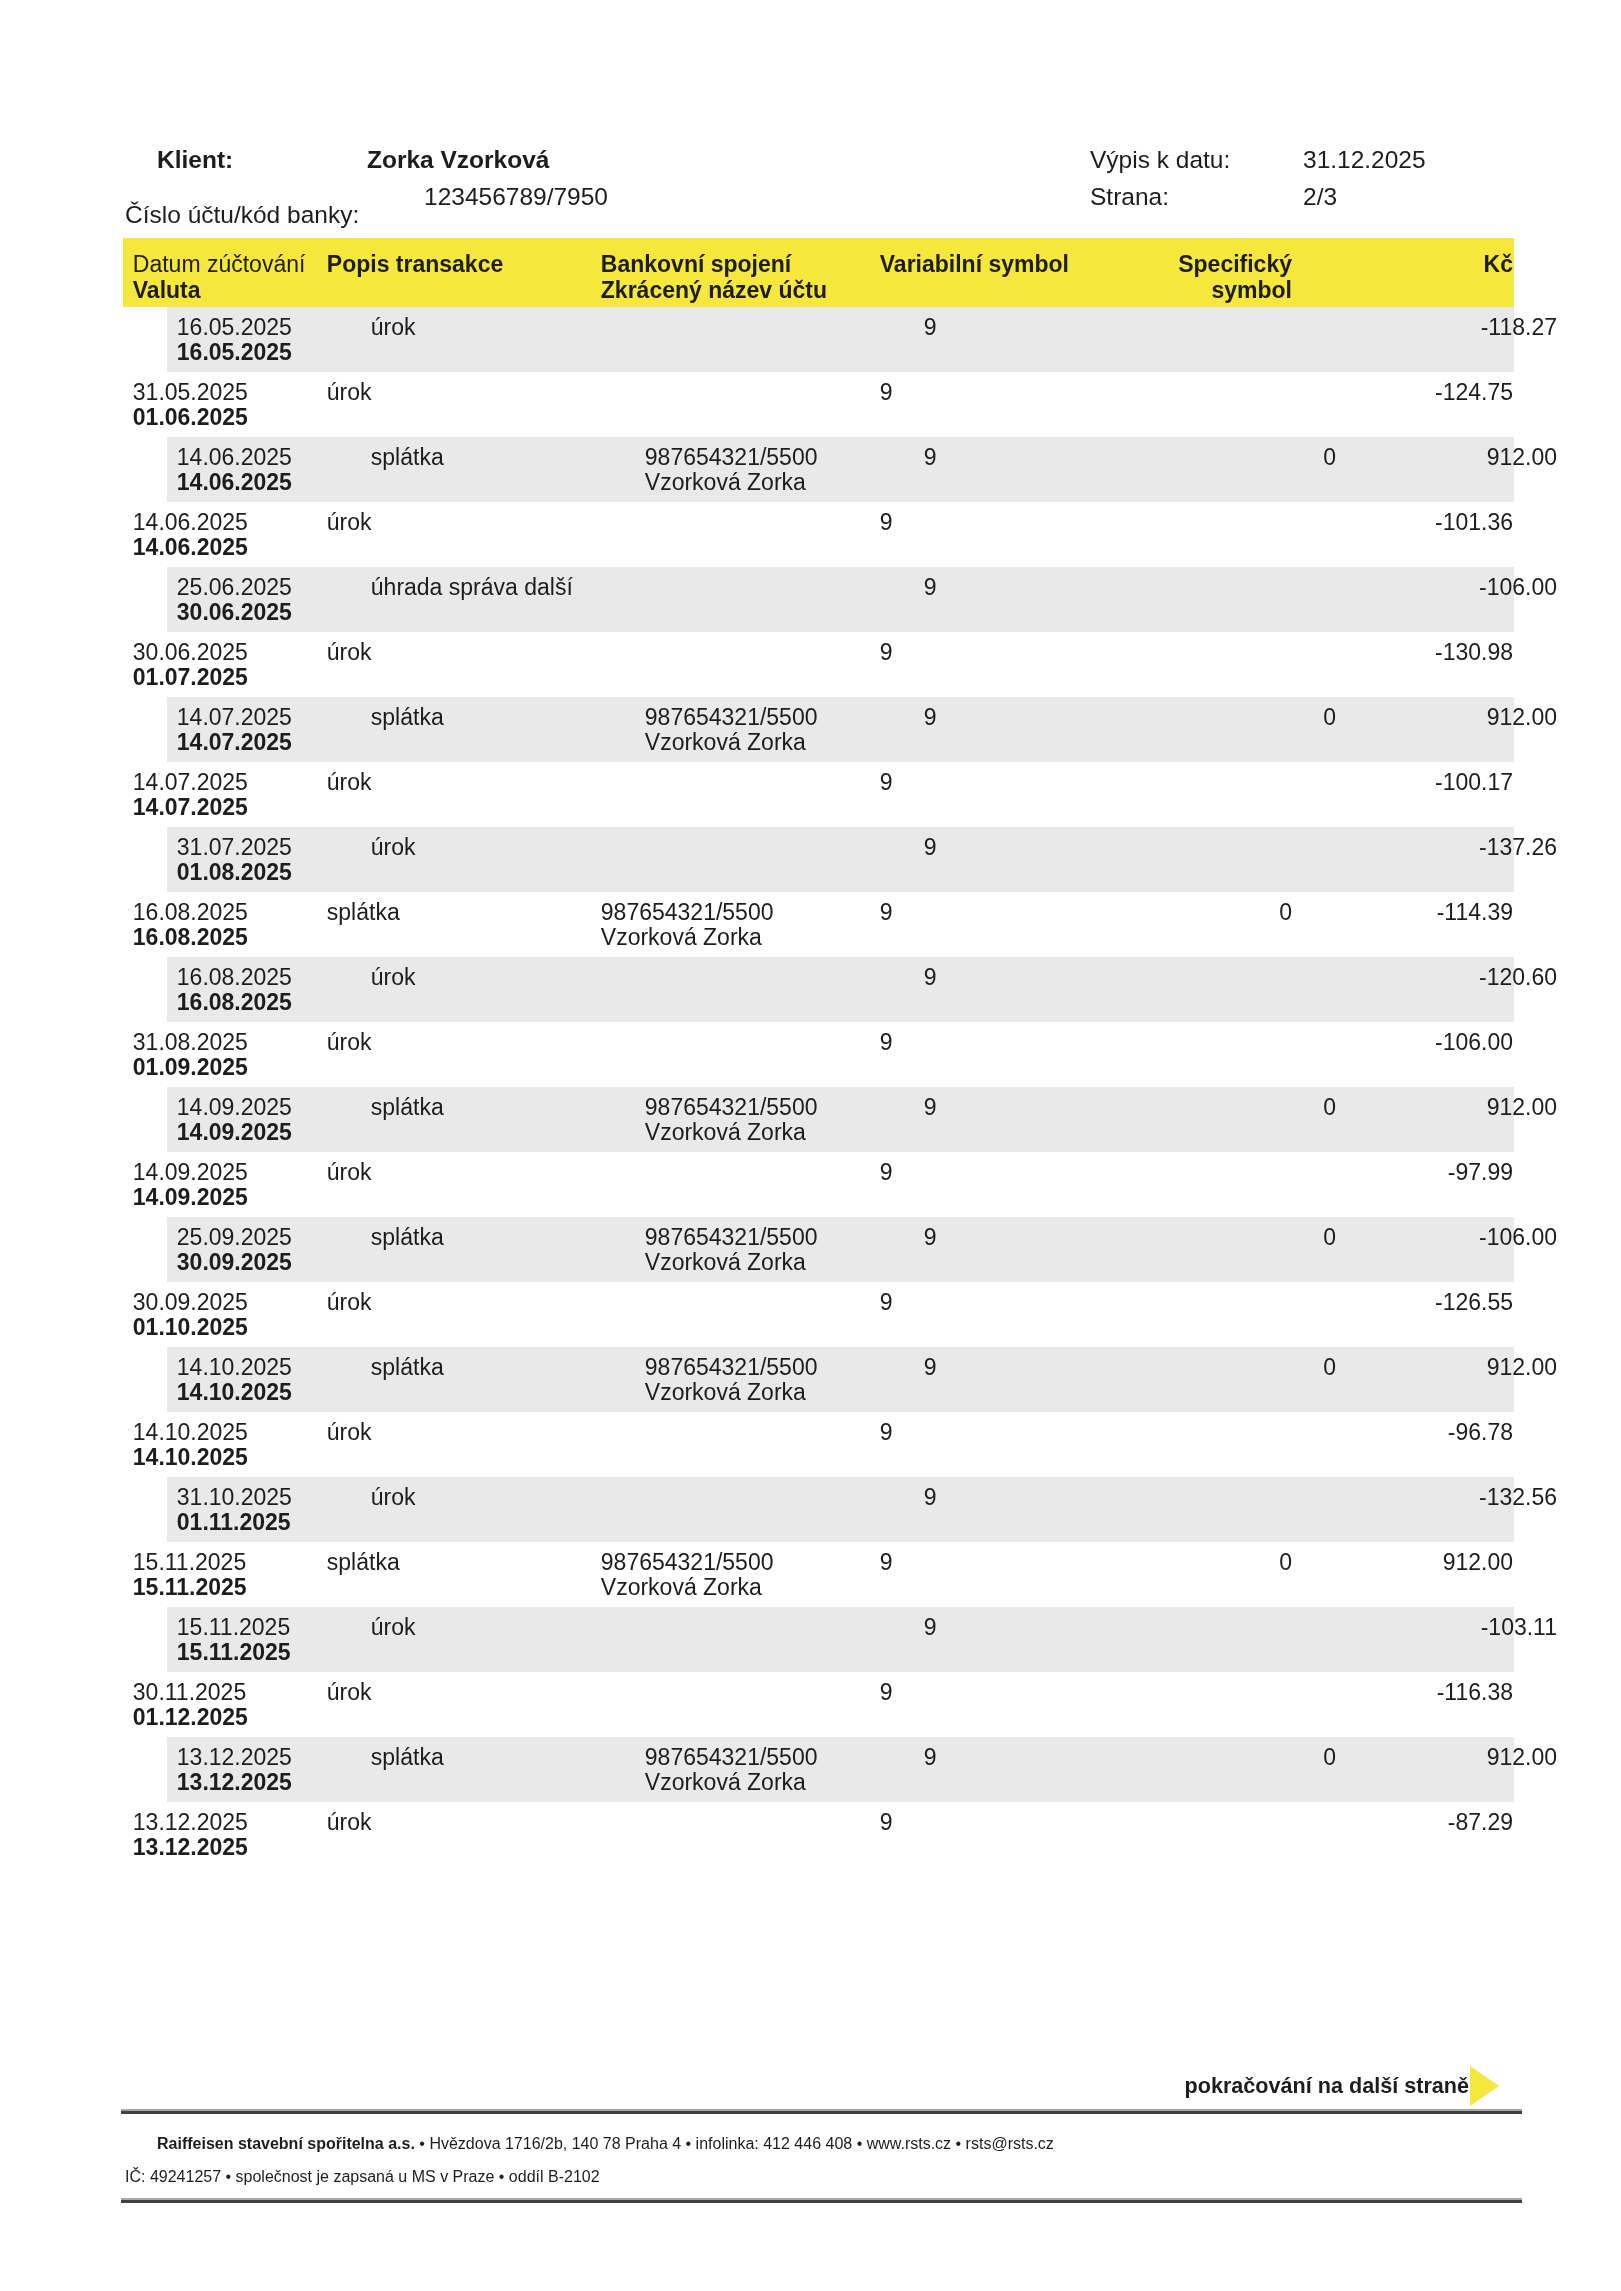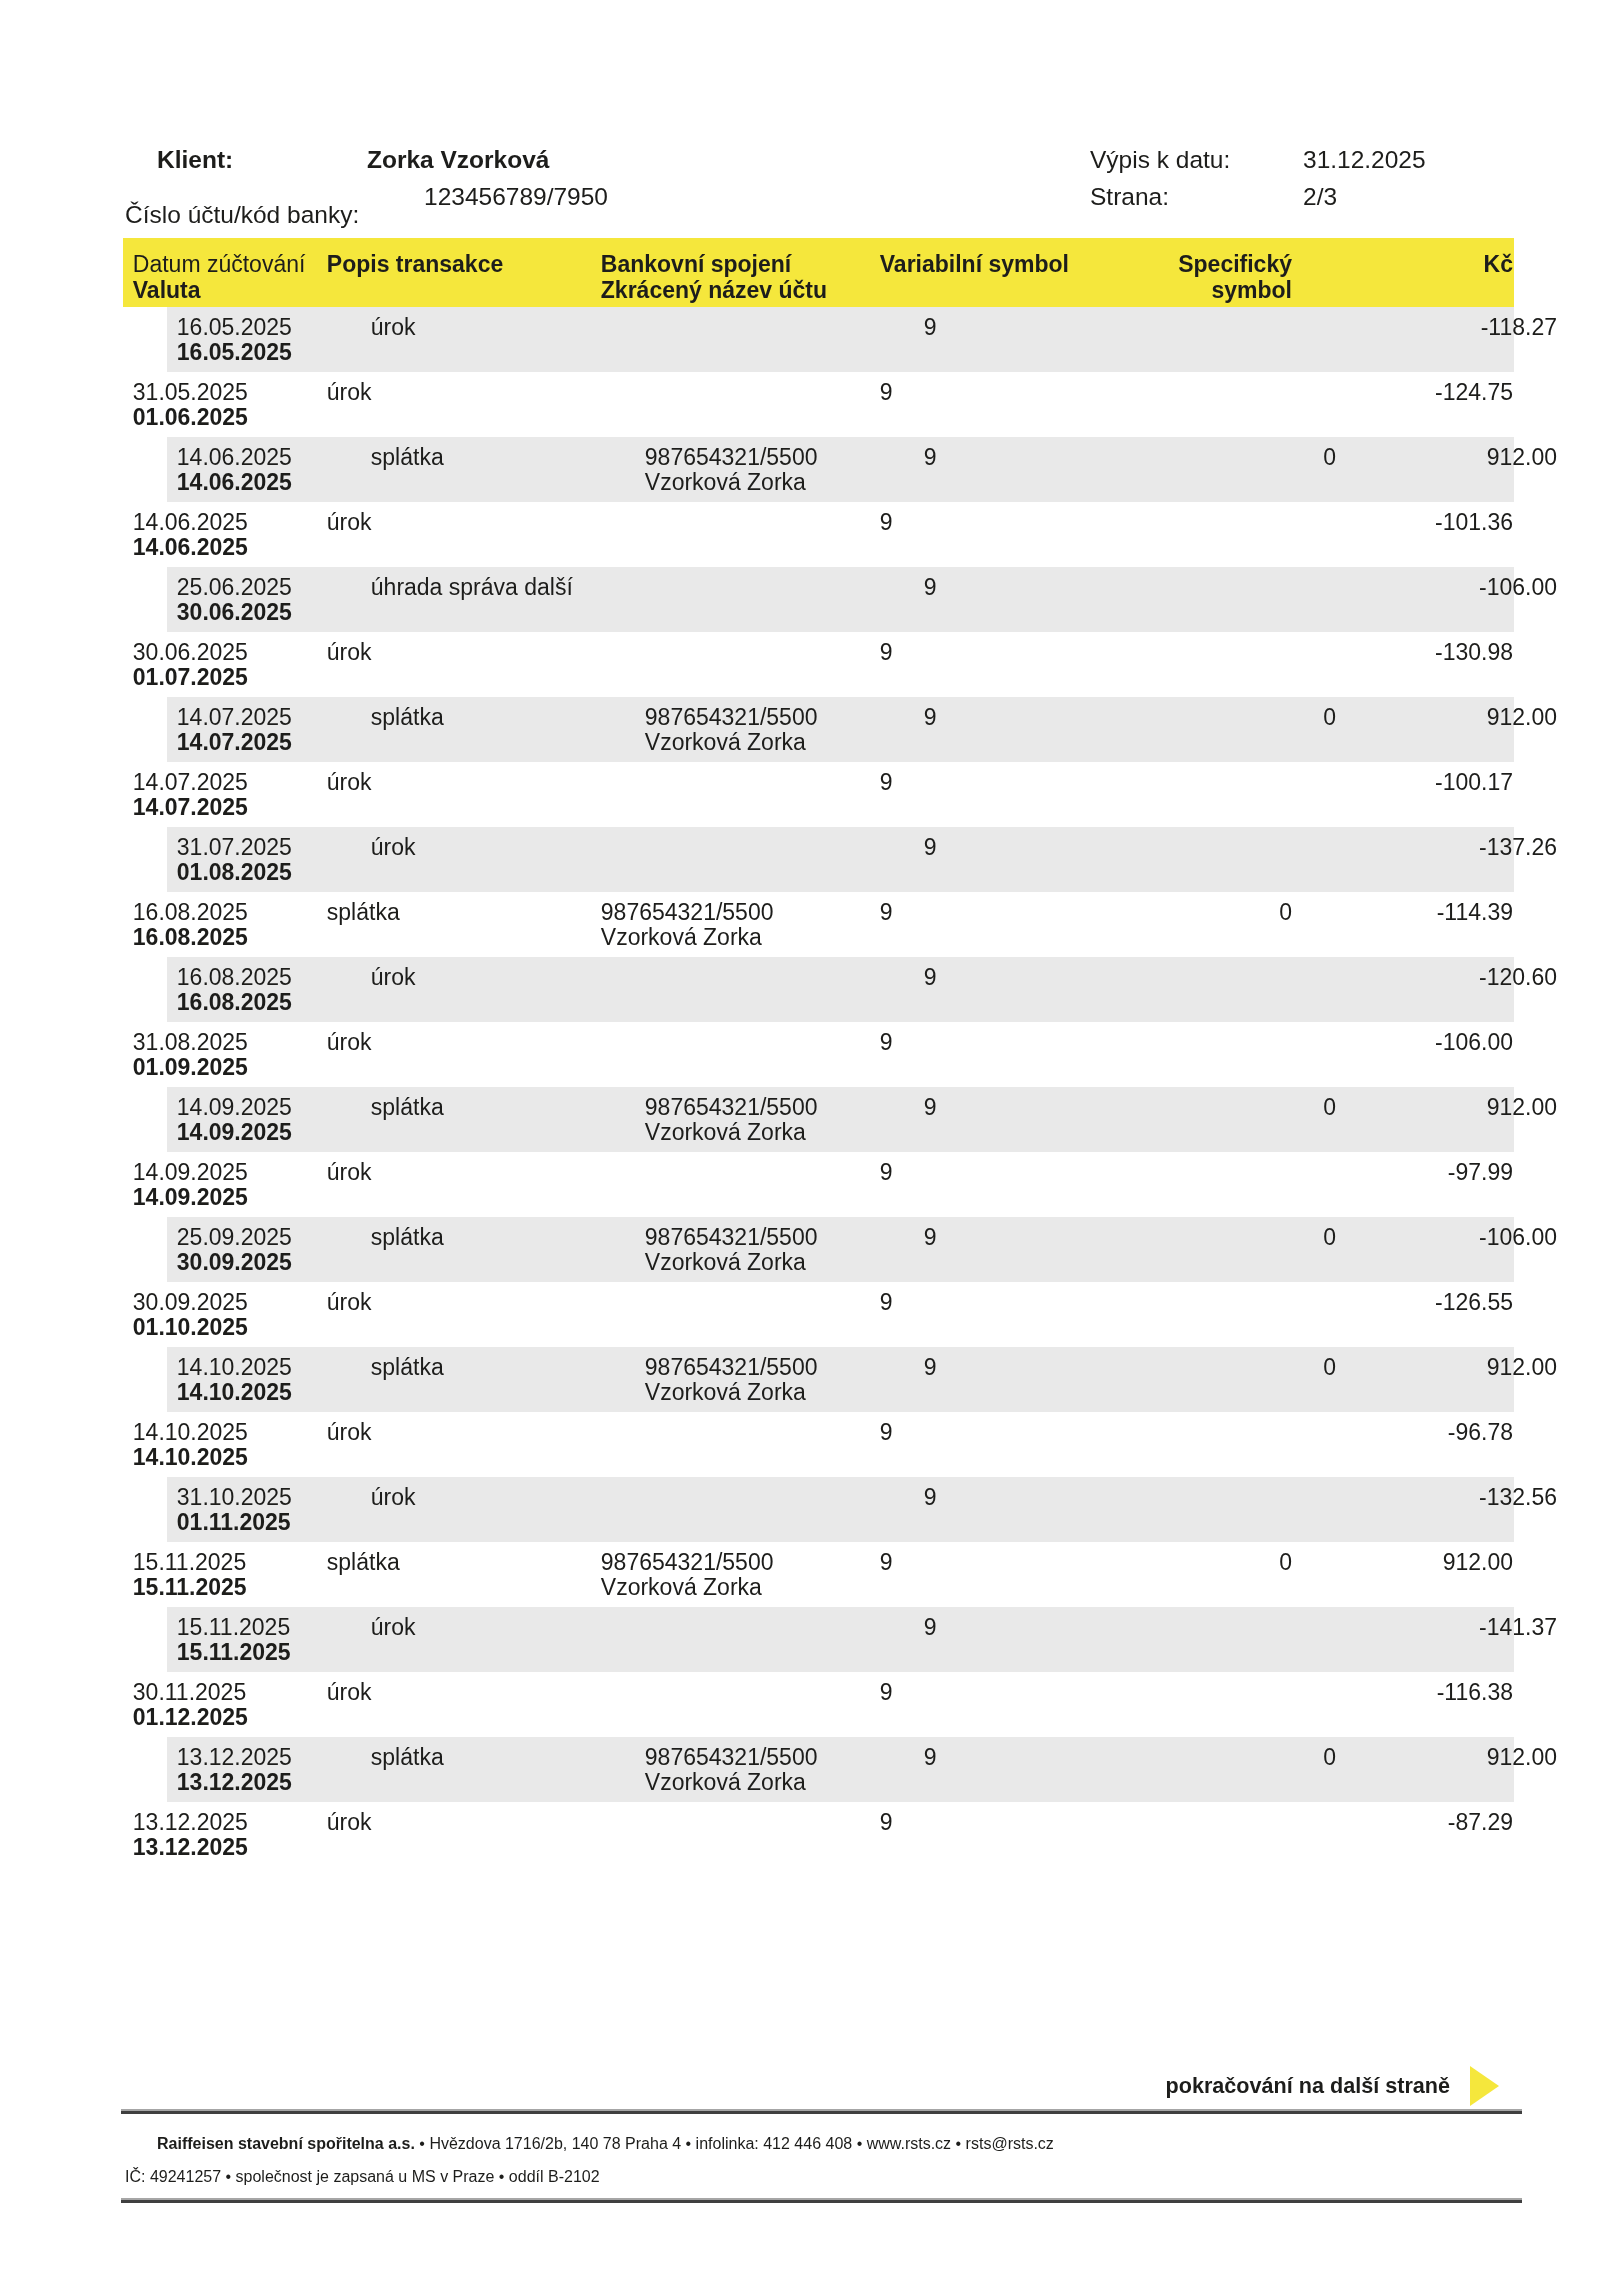--- a/index.html
+++ b/index.html
@@ -55,21 +55,21 @@
     align-items:start;
   }
   .trow .cell{padding-top:7.8px;}
   .trow.alt{background:var(--row-gray);margin-left:44px;}
   .dline1{font-weight:400;display:block;}
   .dline2{font-weight:700;display:block;}
   .bline{display:block;}
   
   .continuation{
     position:absolute;top:2066px;right:122px;
-    display:flex;align-items:center;gap:20px;
+    display:flex;align-items:center;gap:1px;
     font-size:21.6px;font-weight:700;
   }
   .arrow-right{
     width:0;height:0;
     border-left:29px solid var(--yellow);
     border-top:20.6px solid transparent;
     border-bottom:20.6px solid transparent;
   }
   .rule{
     position:absolute;left:121px;width:1401px;height:4.9px;
@@ -420,21 +420,21 @@
         <span class="dline1">15.11.2025</span>
         <span class="dline2">15.11.2025</span>
       </div>
       <div class="cell c2">úrok</div>
       <div class="cell c3">
         <span class="bline"></span>
         <span class="bline"></span>
       </div>
       <div class="cell c4">9</div>
       <div class="cell c5"></div>
-      <div class="cell c6">-141.37</div>
+      <div class="cell c6">-103.11</div>
     </div>
 
     <div class="grid trow">
       <div class="cell c1">
         <span class="dline1">30.11.2025</span>
         <span class="dline2">01.12.2025</span>
       </div>
       <div class="cell c2">úrok</div>
       <div class="cell c3">
         <span class="bline"></span>

